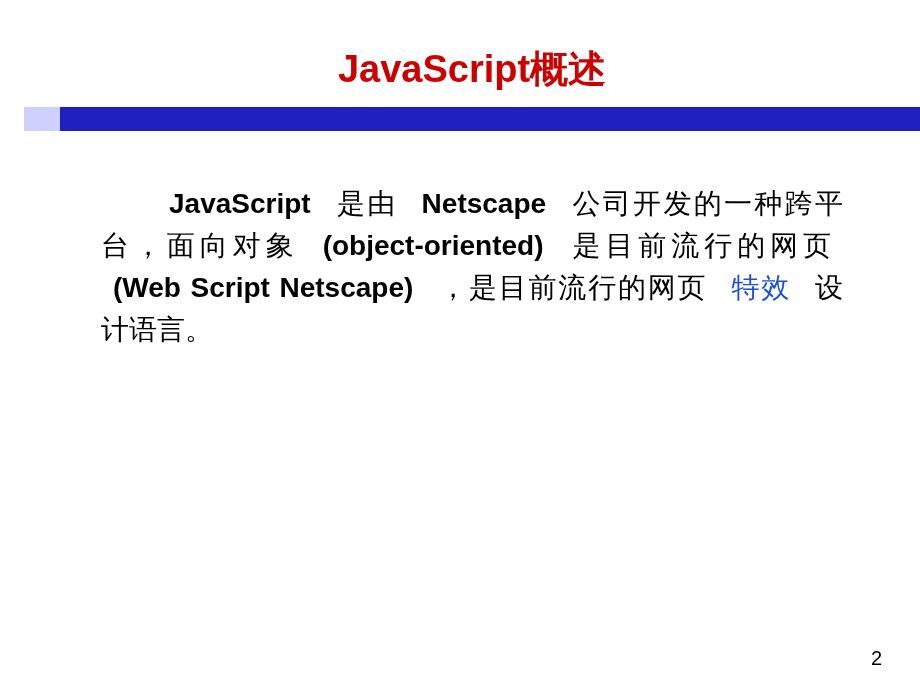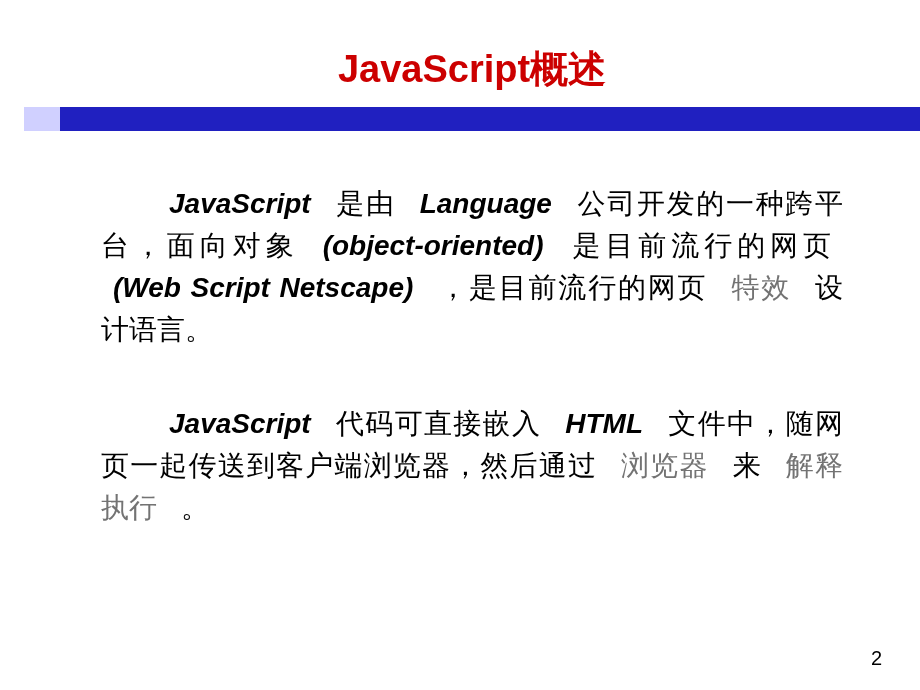--- a/index.html
+++ b/index.html
@@ -39,41 +39,37 @@
     .paragraph {
       font-size: 28px;
       line-height: 1.5;
       color: #000000;
       margin-bottom: 28px;
       text-indent: 2em;
       text-align: justify;
     }
     .bold {
       font-weight: bold;
-      font-style: italic;
     }
     .highlight {
-      color: #737373;
+      color: #1d4ed8;
     }
     .page-number {
       position: absolute;
       bottom: 20px;
       right: 38px;
       font-size: 20px;
       color: #000000;
     }
   </style>
 </head>
 <body>
 
 <div class="slide-title">JavaScript概述</div>
 <div class="title-accent"></div>
 
 <div class="content">
   <p class="paragraph">
-    <span class="bold">JavaScript</span><span>是由</span><span class="bold">Language</span><span>公司开发的一种跨平台，面向对象</span><span class="bold">(object-oriented)</span><span>是目前流行的网页</span><span class="bold">(Web Script Netscape)</span><span>，是目前流行的网页</span><span class="highlight">特效</span><span>设计语言。</span>
-  </p>
-  <p class="paragraph">
-    <span class="bold">JavaScript</span><span>代码可直接嵌入</span><span class="bold">HTML</span><span>文件中，随网页一起传送到客户端浏览器，然后通过</span><span class="highlight">浏览器</span><span>来</span><span class="highlight">解释执行</span><span>。</span>
+    <span class="bold">JavaScript</span><span>是由</span><span class="bold">Netscape</span><span>公司开发的一种跨平台，面向对象</span><span class="bold">(object-oriented)</span><span>是目前流行的网页</span><span class="bold">(Web Script Netscape)</span><span>，是目前流行的网页</span><span class="highlight">特效</span><span>设计语言。</span>
   </p>
 </div>
 
 <div class="page-number">2</div>
 
 </body></html>

